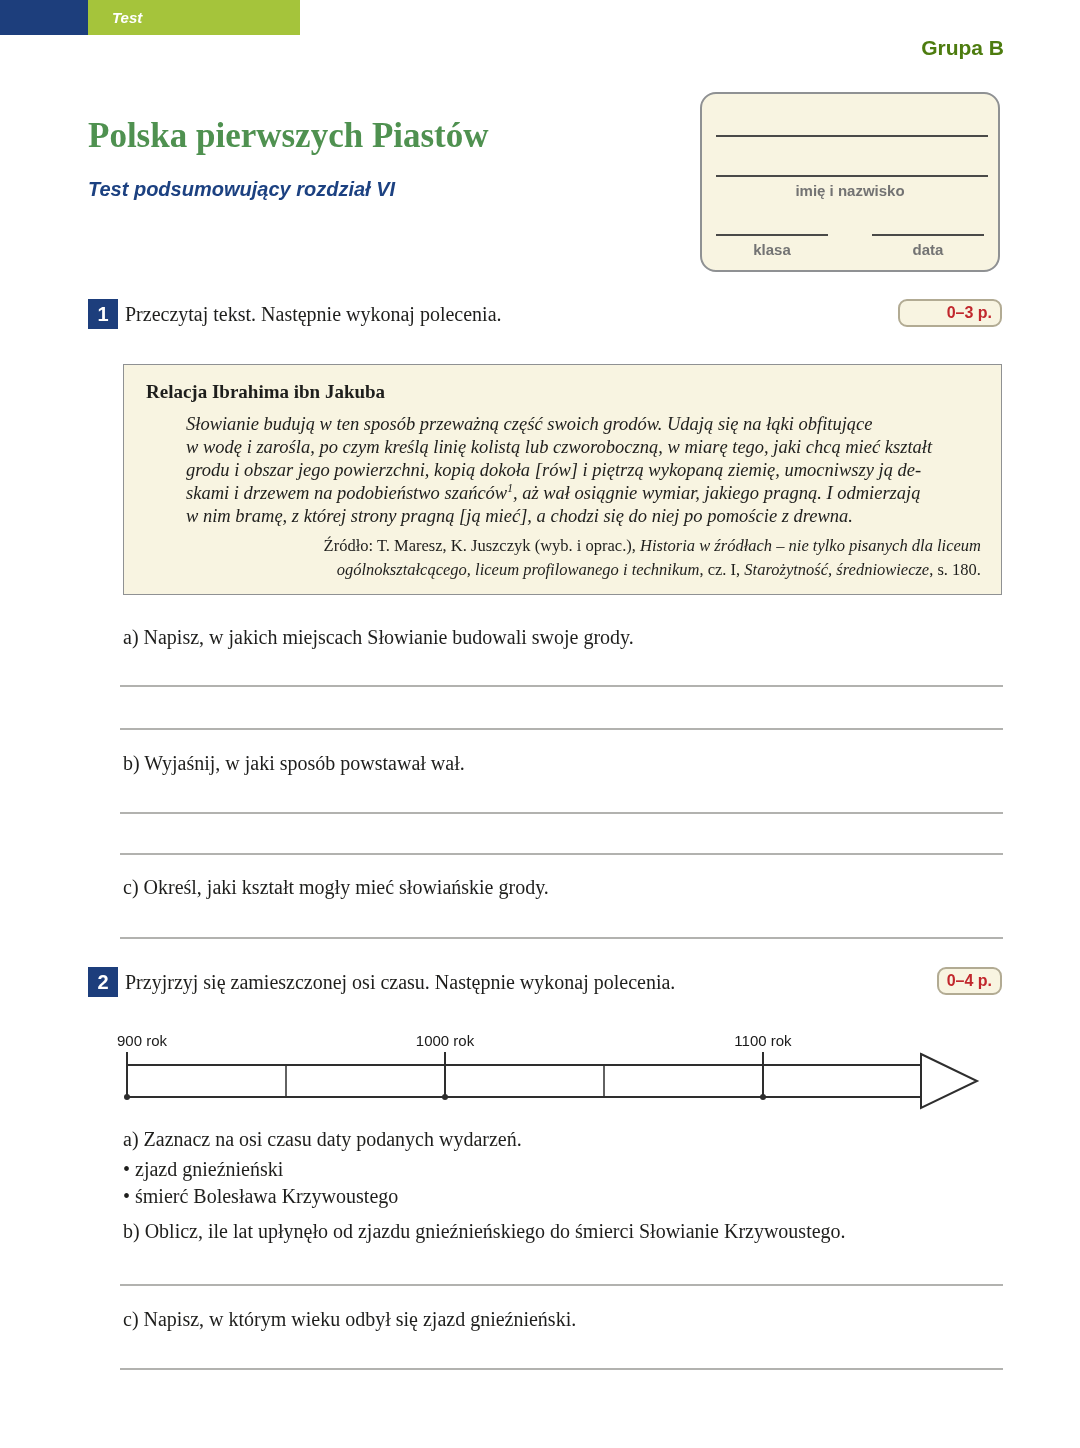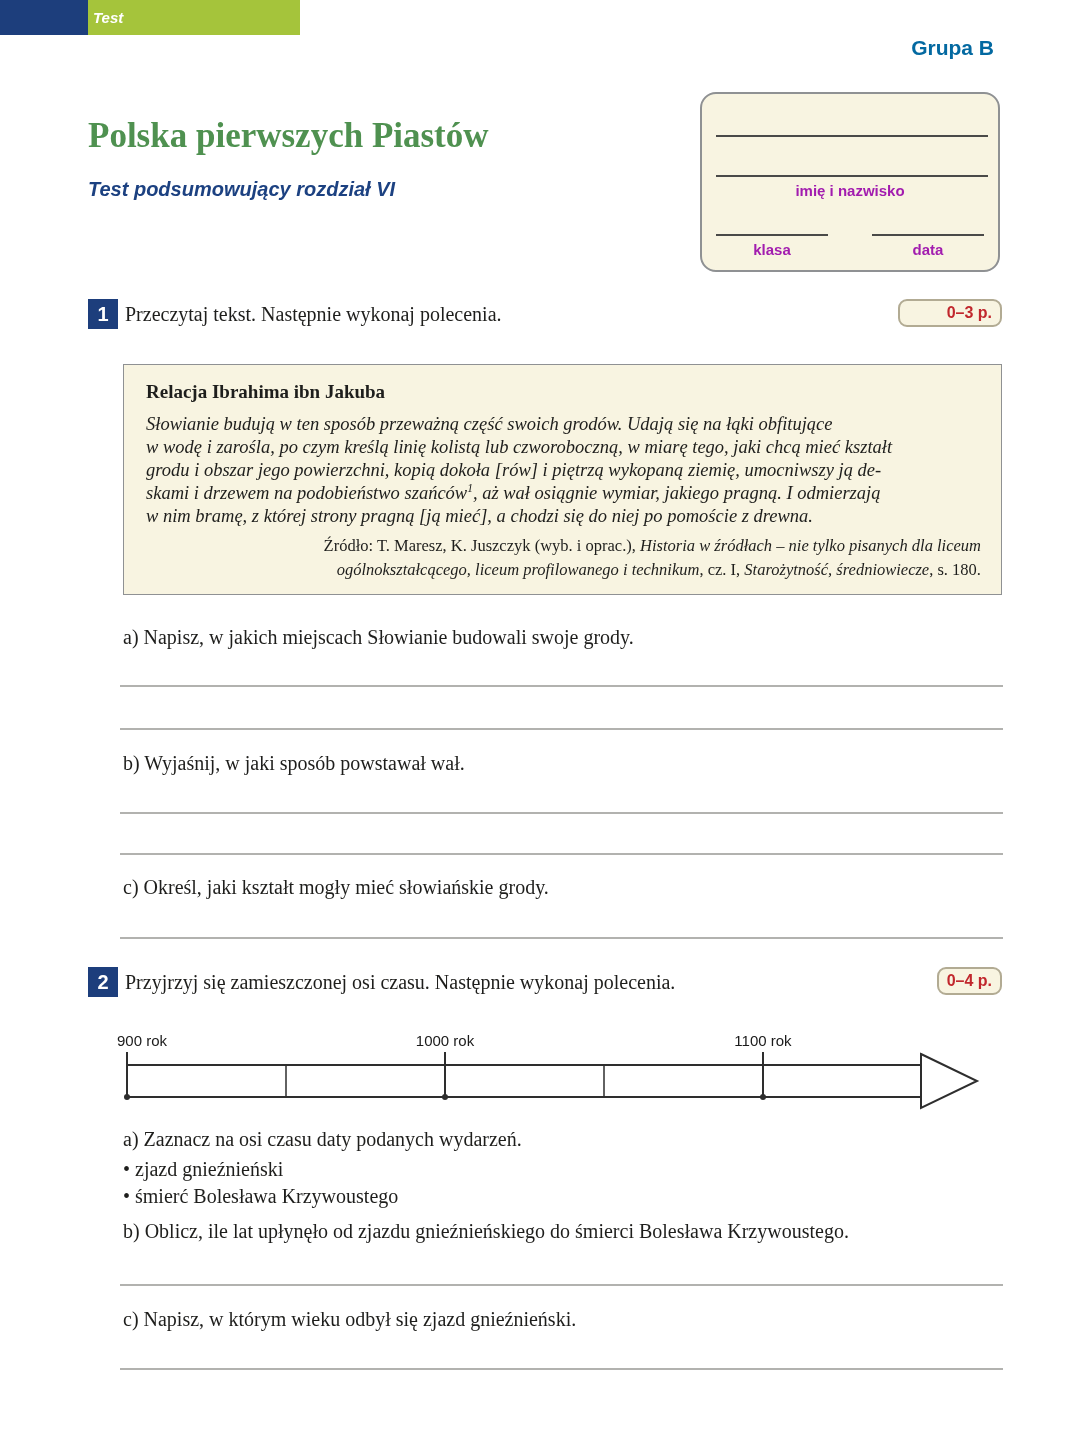--- a/index.html
+++ b/index.html
@@ -8,43 +8,43 @@
     width:1080px; height:1448px; position:relative;
     font-family:"Liberation Serif", serif; color:#1e1e1c;
   }
   .abs { position:absolute; }
 
   
   .navy-block { left:0; top:0; width:88px; height:35px; background:#1d3e7c; }
   .green-block {
     left:88px; top:0; width:212px; height:35px; background:#a5c43b;
     color:#ffffff; font:italic bold 15px/35px "Liberation Sans", sans-serif;
-    padding-left:5px;
+    padding-left:24px;
   }
   .group-label {
-    right:86px; top:36px; font:bold 21px "Liberation Sans", sans-serif; color:#0369a1;
+    right:76px; top:36px; font:bold 21px "Liberation Sans", sans-serif; color:#4d7c0f;
   }
 
   
   .worksheet-title {
     left:88px; top:116px; font:bold 35px "Liberation Serif", serif; color:#4f9150;
   }
   .worksheet-subtitle {
     left:88px; top:178px; font:italic bold 20px "Liberation Sans", sans-serif; color:#1c4181;
   }
 
   
   .name-box {
     left:700px; top:92px; width:300px; height:180px;
     background:#f8f4e1; border:2px solid #8f9193; border-radius:16px;
   }
   .nb-line { position:absolute; height:0; border-top:2px solid #4a4a48; }
   .nb-label {
     position:absolute; text-align:center;
-    font:bold 15px "Liberation Sans", sans-serif; color:#a21caf;
+    font:bold 15px "Liberation Sans", sans-serif; color:#737373;
   }
 
   
   .qnum {
     width:30px; height:30px; background:#1d3e7c; color:#ffffff;
     font:bold 20px/30px "Liberation Sans", sans-serif; text-align:center;
   }
   .qprompt { font-size:20px; }
   .points-badge {
     background:#f8f4e1; border:2px solid #b2ab93; border-radius:9px;
@@ -55,20 +55,21 @@
   
   .source-box {
     left:123px; top:364px; width:879px;
     background:#f8f4e1; border:1.5px solid #8f9193;
     padding:16px 20px 12px 22px;
   }
   .source-title { font:bold 19px "Liberation Serif", serif; }
   .source-quote {
     margin-top:10px; font:italic 18.5px/23px "Liberation Serif", serif;
     white-space:pre-line;
+    margin-left:40px;
   }
   .source-cite {
     margin-top:6px; font-size:16.5px; line-height:24px; text-align:right;
     white-space:pre-line;
   }
   .source-cite .it { font-style:italic; }
   .source-footnote { margin-top:12px; font-size:15.5px; }
   sup { font-size:62%; vertical-align:super; line-height:0; }
 
   .subq { left:123px; font-size:20px; }
@@ -151,17 +152,17 @@
   <circle cx="648" cy="65" r="3" fill="#2e2e2e"></circle>
 
   <polygon points="806,22 862,49 806,76" fill="#ffffff" stroke="#2e2e2e" stroke-width="2"></polygon>
   <line x1="806" y1="33" x2="806" y2="65" stroke="#2e2e2e" stroke-width="1.5"></line>
 </svg>
 
 <div class="abs subq" style="top:1128px;text-align:right;">a) Zaznacz na osi czasu daty podanych wydarzeń.</div>
 <div class="abs bullet-item" style="top:1158px;"><span>•</span> <span>zjazd gnieźnieński</span></div>
 <div class="abs bullet-item" style="top:1185px;"><span>•</span> <span>śmierć Bolesława Krzywoustego</span></div>
 
-<div class="abs subq" style="top:1220px;">b) Oblicz, ile lat upłynęło od zjazdu gnieźnieńskiego do śmierci Bolesława Krzywoustego.</div>
+<div class="abs subq" style="top:1220px;">b) Oblicz, ile lat upłynęło od zjazdu gnieźnieńskiego do śmierci Słowianie Krzywoustego.</div>
 <div class="abs answer-line" style="top:1284px;"></div>
 
 <div class="abs subq" style="top:1308px;">c) Napisz, w którym wieku odbył się zjazd gnieźnieński.</div>
 <div class="abs answer-line" style="top:1368px;"></div>
 
 </body></html>

